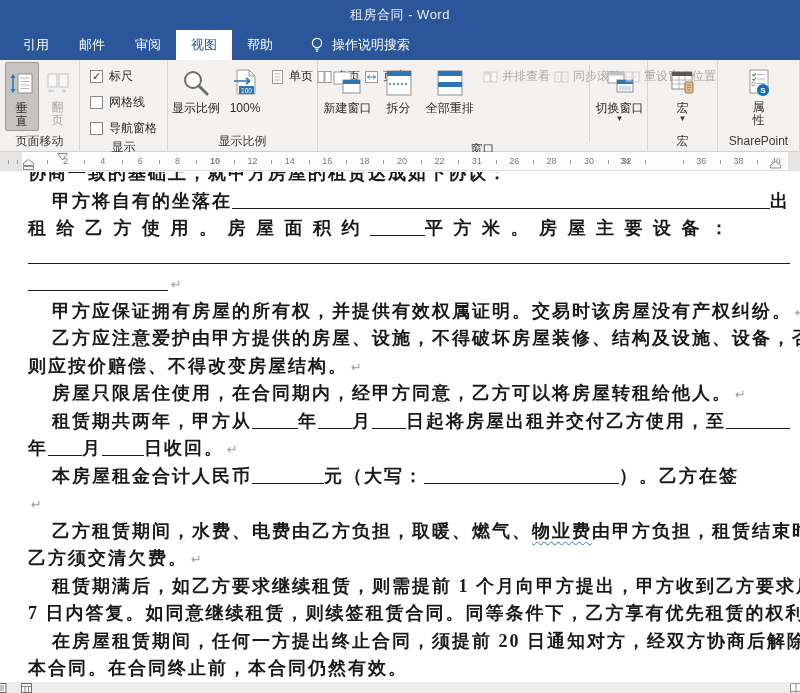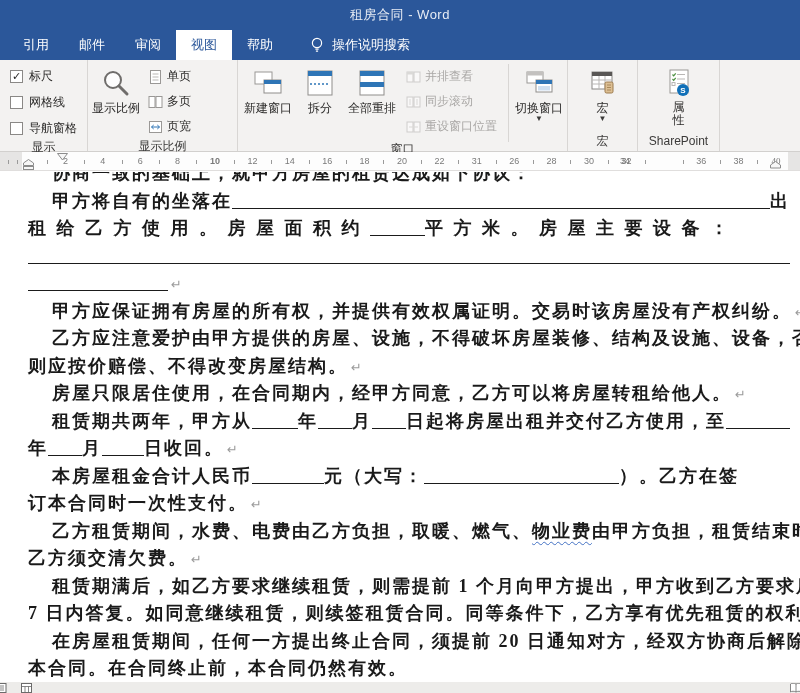--- a/index.html
+++ b/index.html
@@ -26,37 +26,37 @@
   .bigbtn .icn{height:36px;display:flex;align-items:center;justify-content:center;}
   .bl{font-size:12px;line-height:14px;color:#2b2a29;text-align:center;white-space:nowrap;}
   .bl2{font-size:12px;line-height:13px;color:#2b2a29;width:14px;word-break:break-all;text-align:center;}
   .toggled{background:#c6c4c2;border:1px solid #9e9c9a;box-sizing:border-box;}
   .disabled .bl,.disabled .bl2,.disabled .sl{color:#a9a7a5;}
   .disabled svg{opacity:.5;}
   .caret{font-size:8px;color:#3b3a39;line-height:8px;}
   .cbrow{display:flex;align-items:center;gap:6px;height:24px;margin:2px 0 0 10px;}
   .cbox{width:13px;height:13px;background:#fff;border:1px solid #8a8886;box-sizing:border-box;display:flex;align-items:center;justify-content:center;font-size:11px;color:#201f1e;line-height:11px;}
   .cblabel{font-size:12px;color:#2b2a29;white-space:nowrap;}
-  .smallcol{display:flex;flex-direction:column;padding-top:2px;}
+  .smallcol{display:flex;padding-top:2px;}
   .smallrow{display:flex;align-items:center;gap:4px;height:25px;padding-left:4px;}
   .sl{font-size:12px;color:#2b2a29;white-space:nowrap;}
   .innersep{width:1px;background:#d8d6d4;height:78px;margin:2px 2px 0 2px;}
 
   
   .ruler{position:relative;height:18px;background:#fdfdfd;border-bottom:1px solid #e0dedd;overflow:hidden;}
   .ruler .marginL{position:absolute;left:0;top:0;width:22px;height:18px;background:#e6e5e4;}
   .ruler .marginR{position:absolute;left:788px;top:0;width:12px;height:18px;background:#e6e5e4;}
   .rnum{position:absolute;top:3px;font-size:9px;color:#7a7a7a;transform:translateX(-50%);line-height:12px;}
   .rtick{position:absolute;top:8px;width:1px;height:4px;background:#9a9a9a;}
   .marker{position:absolute;}
 
   
   .doc{position:relative;height:513px;background:#fff;padding:1px 10px 0 28px;font-family:"Liberation Serif",serif;overflow:hidden;}
   .line{display:flex;align-items:flex-end;height:27.5px;white-space:pre;font-size:18px;color:#1a1a1a;font-weight:600;overflow:visible;}
-  .line.clip{height:13px;overflow:hidden;margin-left:24px;}
+  .line.clip{height:13px;overflow:hidden;}
   .line.indent{padding-left:24px;}
   .run{letter-spacing:2px;}
   .spread .run{letter-spacing:10.5px;}
   .blank{display:inline-block;height:0;border-bottom:1.4px solid #1b1b1b;margin-bottom:4px;flex:0 0 auto;}
   .fillline{flex:1 1 auto;height:0;border-bottom:1.4px solid #1b1b1b;margin-bottom:4px;}
   .pilcrow{font-family:"DejaVu Sans",sans-serif;font-size:13px;color:#9b9b9b;letter-spacing:0;margin:0 0 3px 3px;font-weight:400;}
   .wavy{text-decoration-line:underline;text-decoration-style:wavy;text-decoration-color:#4472c4;text-decoration-thickness:1px;text-underline-offset:4px;}
 
   
   .strip{position:absolute;left:0;bottom:0;width:800px;height:11px;background:#edecea;display:flex;align-items:flex-start;overflow:hidden;}
@@ -82,20 +82,46 @@
       <svg class="bulb" viewBox="0 0 14 17">
         <circle cx="7" cy="6" r="4.6" fill="none" stroke="#fff" stroke-width="1.2"></circle>
         <path d="M5.4 12.2h3.2 M5.9 14.2h2.2" stroke="#fff" stroke-width="1.2" fill="none"></path>
       </svg>
       <span>操作说明搜索</span>
     </div>
   </div>
 
   <div class="ribbon">
 
+    <div class="group" style="width:80px">
+      <div class="gcontent" style="justify-content:center;gap:2px">
+        <div class="bigbtn toggled" style="width:34px">
+          <span class="icn">
+            <svg width="26" height="26" viewBox="0 0 26 26">
+              <rect x="9" y="3" width="14" height="19" fill="#fff" stroke="#8f8d8b"></rect>
+              <path d="M11.5 7h9 M11.5 10.5h9 M11.5 14h9 M11.5 17.5h9" stroke="#b9b7b5" stroke-width="1"></path>
+              <path d="M4 6v13" stroke="#2e75b6" stroke-width="1.6"></path>
+              <path d="M1.5 7L4 3l2.5 4z M1.5 18L4 22l2.5-4z" fill="#2e75b6"></path>
+            </svg>
+          </span>
+          <span class="bl2">垂直</span>
+        </div>
+        <div class="bigbtn disabled" style="width:34px">
+          <span class="icn">
+            <svg width="26" height="26" viewBox="0 0 26 26">
+              <rect x="3" y="4" width="9" height="13" fill="#fff" stroke="#9a9896"></rect>
+              <rect x="14" y="4" width="9" height="13" fill="#fff" stroke="#9a9896"></rect>
+              <path d="M5 21h4 M3.5 21l2-1.6M3.5 21l2 1.6 M17 21h4 M20.5 21l-2-1.6M20.5 21l-2 1.6" stroke="#8f8d8b" fill="none"></path>
+            </svg>
+          </span>
+          <span class="bl2">翻页</span>
+        </div>
+      </div>
+      <div class="glabel">页面移动</div>
+    </div>
 
     <div class="group" style="width:88px">
       <div class="gcontent" style="flex-direction:column;align-items:flex-start">
         <div class="cbrow">
           <span class="cbox">✓</span>
           <span class="cblabel">标尺</span>
         </div>
         <div class="cbrow">
           <span class="cbox"></span>
           <span class="cblabel">网格线</span>
@@ -111,20 +137,32 @@
     <div class="group" style="width:150px">
       <div class="gcontent">
         <div class="bigbtn" style="width:56px">
           <span class="icn">
             <svg width="30" height="30" viewBox="0 0 30 30">
               <circle cx="12" cy="12" r="8" fill="#fdfdfd" stroke="#6f6d6b" stroke-width="2"></circle>
               <path d="M18 18l8 8" stroke="#6f6d6b" stroke-width="3" stroke-linecap="round"></path>
             </svg>
           </span>
           <span class="bl">显示比例</span>
+        </div>
+        <div class="bigbtn" style="width:42px">
+          <span class="icn">
+            <svg width="28" height="30" viewBox="0 0 28 30">
+              <path d="M6 2h12l6 6v18H6z" fill="#fff" stroke="#9a9896"></path>
+              <path d="M18 2v6h6" fill="none" stroke="#9a9896"></path>
+              <path d="M3 13h16 M19 13l-4-3M19 13l-4 3" stroke="#2e75b6" stroke-width="1.6" fill="none"></path>
+              <rect x="8" y="18" width="15" height="8" fill="#2e75b6"></rect>
+              <text x="15.5" y="24.5" font-size="6.5" fill="#fff" text-anchor="middle" font-family="Liberation Sans, sans-serif">100</text>
+            </svg>
+          </span>
+          <span class="bl">100%</span>
         </div>
         <div class="smallcol" style="width:50px">
           <div class="smallrow">
             <svg width="15" height="16" viewBox="0 0 15 16">
               <rect x="2.5" y="1.5" width="10" height="13" fill="#fff" stroke="#9a9896"></rect>
               <path d="M4.5 5h6 M4.5 8h6 M4.5 11h6" stroke="#b9b7b5"></path>
             </svg>
             <span class="sl">单页</span>
           </div>
           <div class="smallrow">
@@ -327,21 +365,21 @@
         <div class="line spread"><span class="run">租给乙方使用。房屋面积约</span><span class="blank" style="width: 55px;"></span><span class="run">平方米。房屋主要设备：</span></div>
         <div class="line"><span class="fillline"></span></div>
         <div class="line"><span class="blank" style="width: 140px;"></span><span class="pilcrow">↵</span></div>
         <div class="line indent"><span class="run">甲方应保证拥有房屋的所有权，并提供有效权属证明。交易时该房屋没有产权纠纷。</span><span class="pilcrow">↵</span></div>
         <div class="line indent"><span class="run">乙方应注意爱护由甲方提供的房屋、设施，不得破坏房屋装修、结构及设施、设备，否</span></div>
         <div class="line"><span class="run">则应按价赔偿、不得改变房屋结构。</span><span class="pilcrow">↵</span></div>
         <div class="line indent"><span class="run">房屋只限居住使用，在合同期内，经甲方同意，乙方可以将房屋转租给他人。</span><span class="pilcrow">↵</span></div>
         <div class="line indent"><span class="run">租赁期共两年，甲方从</span><span class="blank" style="width: 46px;"></span><span class="run">年</span><span class="blank" style="width: 34px;"></span><span class="run">月</span><span class="blank" style="width: 34px;"></span><span class="run">日起将房屋出租并交付乙方使用，至</span><span class="fillline"></span></div>
         <div class="line"><span class="run">年</span><span class="blank" style="width: 34px;"></span><span class="run">月</span><span class="blank" style="width: 42px;"></span><span class="run">日收回。</span><span class="pilcrow">↵</span></div>
         <div class="line indent"><span class="run">本房屋租金合计人民币</span><span class="blank" style="width: 72px;"></span><span class="run">元（大写：</span><span class="blank" style="width: 195px;"></span><span class="run">）。乙方在签</span></div>
-        <div class="line"><span class="run">订本合同时一次性支付。</span><span class="pilcrow">↵</span></div>
+        <div class="line"><span class="pilcrow">↵</span></div>
         <div class="line indent"><span class="run">乙方租赁期间，水费、电费由乙方负担，取暖、燃气、</span><span class="run wavy">物业费</span><span class="run">由甲方负担，租赁结束时，</span></div>
         <div class="line"><span class="run">乙方须交清欠费。</span><span class="pilcrow">↵</span></div>
         <div class="line indent"><span class="run">租赁期满后，如乙方要求继续租赁，则需提前 1 个月向甲方提出，甲方收到乙方要求后</span></div>
         <div class="line"><span class="run">7 日内答复。如同意继续租赁，则续签租赁合同。同等条件下，乙方享有优先租赁的权利。</span></div>
         <div class="line indent"><span class="run">在房屋租赁期间，任何一方提出终止合同，须提前 20 日通知对方，经双方协商后解除</span></div>
         <div class="line"><span class="run">本合同。在合同终止前，本合同仍然有效。</span></div>
       </div>
   </div>
 
   <div class="strip">

